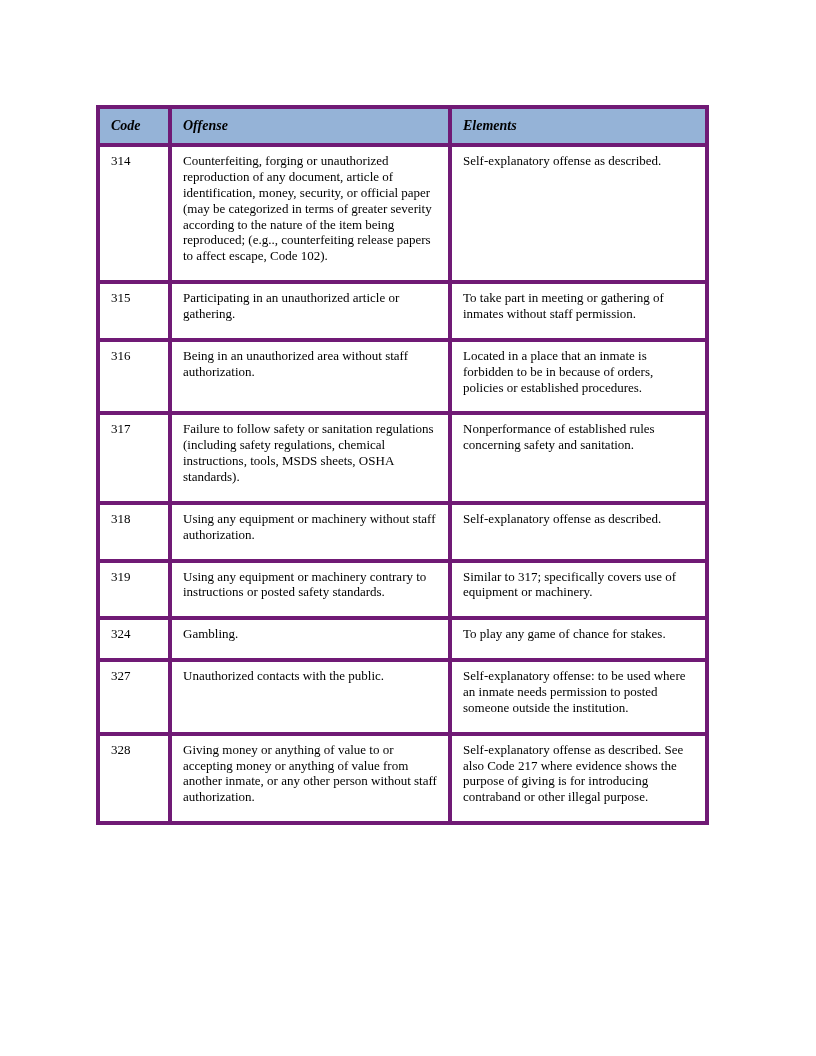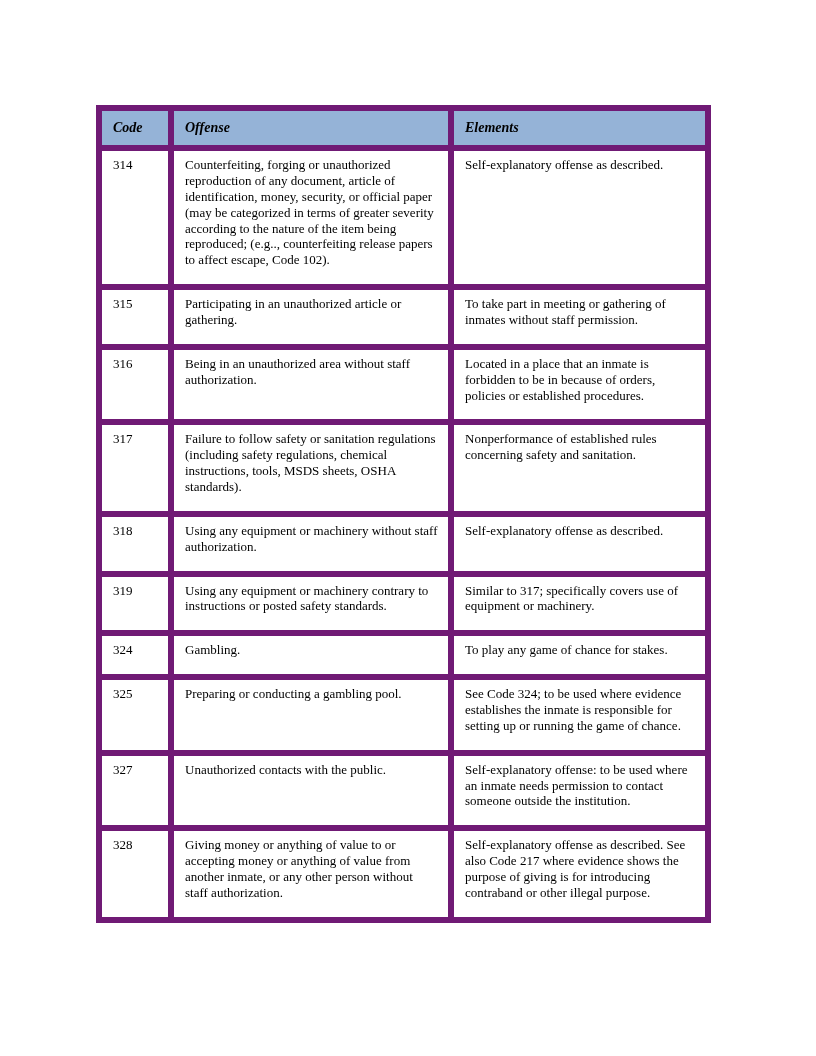--- a/index.html
+++ b/index.html
@@ -25,21 +25,21 @@
     width: 609px;
     border-collapse: collapse;
     table-layout: fixed;
   }
   .offense-table col.col-code { width: 72px; }
   .offense-table col.col-offense { width: 280px; }
   .offense-table col.col-elements { width: 257px; }
 
   .offense-table th,
   .offense-table td {
-    border: 6px solid #701a75;
+    border: 4px solid #701a75;
     vertical-align: top;
     text-align: left;
     font-size: 13px;
     line-height: 1.22;
     padding: 6px 10px 16px 11px;
     word-wrap: break-word;
   }
   .offense-table thead th {
     background: #95B3D7;
     font-weight: bold;
@@ -99,28 +99,23 @@
         <td class="code-cell">319</td>
         <td>Using any equipment or machinery contrary to instructions or posted safety standards.</td>
         <td>Similar to 317; specifically covers use of equipment or machinery.</td>
       </tr>
       <tr>
         <td class="code-cell">324</td>
         <td>Gambling.</td>
         <td>To play any game of chance for stakes.</td>
       </tr>
       <tr>
-        <td class="code-cell">325</td>
-        <td>Preparing or conducting a gambling pool.</td>
-        <td>See Code 324; to be used where evidence establishes the inmate is responsible for setting up or running the game of chance.</td>
-      </tr>
-      <tr>
         <td class="code-cell">327</td>
         <td>Unauthorized contacts with the public.</td>
-        <td>Self-explanatory offense: to be used where an inmate needs permission to contact someone outside the institution.</td>
+        <td>Self-explanatory offense: to be used where an inmate needs permission to posted someone outside the institution.</td>
       </tr>
       <tr>
         <td class="code-cell">328</td>
         <td>Giving money or anything of value to or accepting money or anything of value from another inmate, or any other person without staff authorization.</td>
         <td>Self-explanatory offense as described. See also Code 217 where evidence shows the purpose of giving is for introducing contraband or other illegal purpose.</td>
       </tr>
     </tbody>
   </table>
 </div>
 

